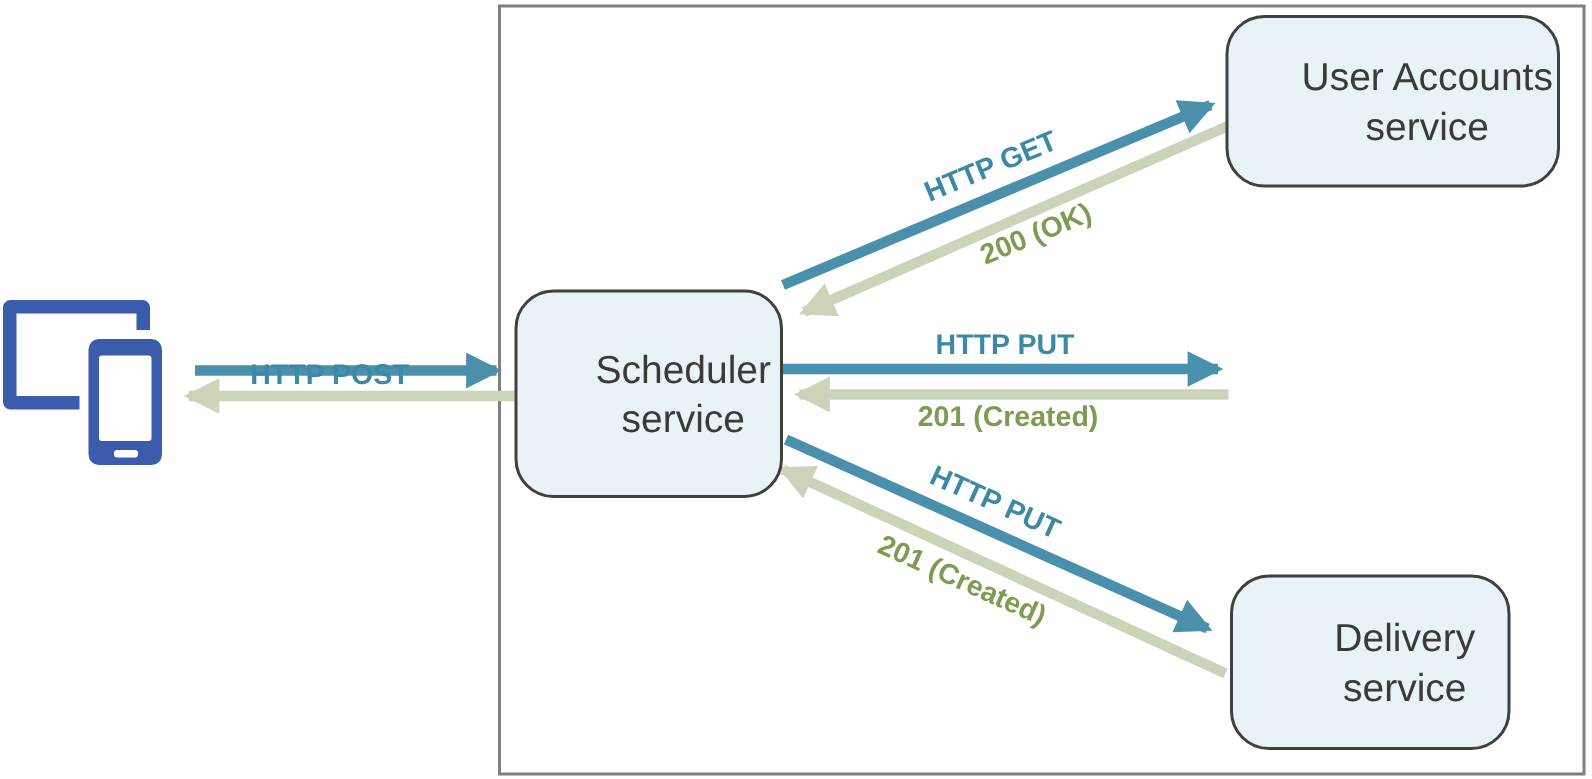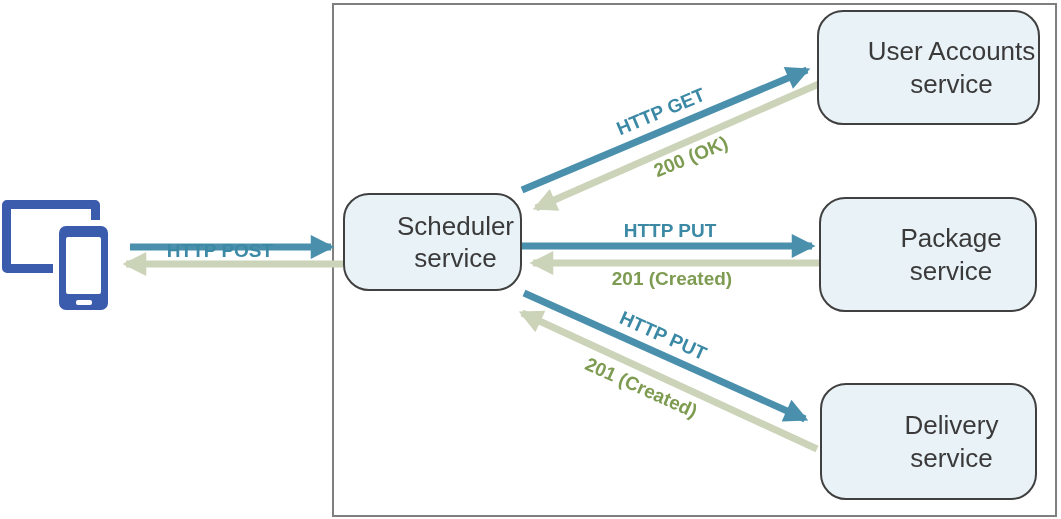--- a/index.html
+++ b/index.html
@@ -33,24 +33,24 @@
     box-sizing: border-box;
     display: flex;
     align-items: center;
     justify-content: center;
     text-align: center;
     color: #3A3A3A;
     font-size: 26px;
     line-height: 1.25;
     padding-left: 46px;
   }
-  .node-scheduler     { left: 343px; top: 193px; width: 179px; height: 98px; }
+  .node-scheduler     { left: 343px; top: 193px; width: 179px; height: 139px; }
   .node-user-accounts { left: 817px; top:  10px; width: 223px; height: 115px; }
   .node-package       { left: 819px; top: 197px; width: 218px; height: 115px; }
-  .node-delivery      { left: 820px; top: 383px; width: 217px; height: 117px; }
+  .node-delivery      { left: 820px; top: 383px; width: 187px; height: 117px; }
   .node-scheduler span     { display: inline-block; max-width: 130px; }
   .node-user-accounts span { display: inline-block; max-width: 185px; }
   .node-package span       { display: inline-block; max-width: 120px; }
   .node-delivery span      { display: inline-block; max-width: 120px; }
 
   .edge-label {
     position: absolute;
     white-space: nowrap;
     font-size: 19px;
     font-weight: bold;
@@ -128,23 +128,20 @@
     <line x1="524" y1="293" x2="805" y2="419" stroke="#4A90AC" stroke-width="7" marker-end="url(#mTeal)"></line>
     <line x1="817" y1="449" x2="522" y2="313" stroke="#CBD4B9" stroke-width="7" marker-end="url(#mSage)"></line>
   </svg>
 
   <div class="node node-scheduler">
     <span>Scheduler service</span>
   </div>
   <div class="node node-user-accounts">
     <span>User Accounts service</span>
   </div>
-  <div class="node node-package">
-    <span>Package service</span>
-  </div>
   <div class="node node-delivery">
     <span>Delivery service</span>
   </div>
 
   <div class="edge-label req lbl-post">HTTP POST</div>
   <div class="edge-label req lbl-get">HTTP GET</div>
   <div class="edge-label resp lbl-ok">200 (OK)</div>
   <div class="edge-label req lbl-put-mid">HTTP PUT</div>
   <div class="edge-label resp lbl-created-mid">201 (Created)</div>
   <div class="edge-label req lbl-put-bot">HTTP PUT</div>

